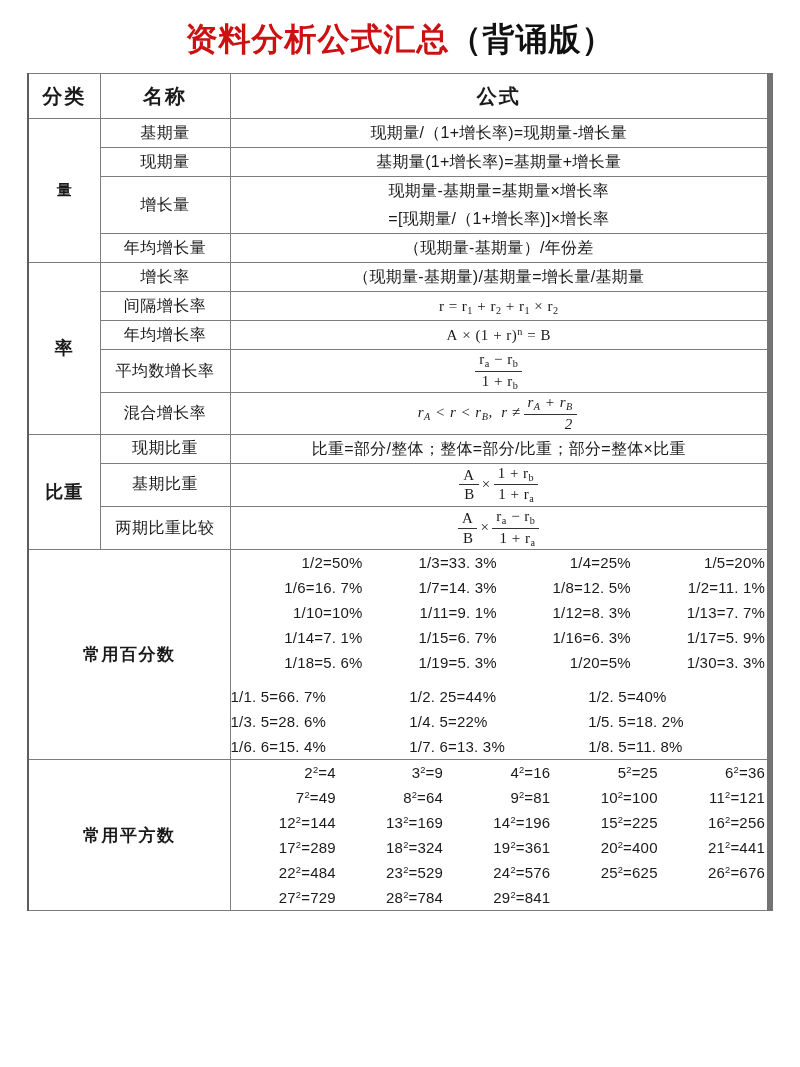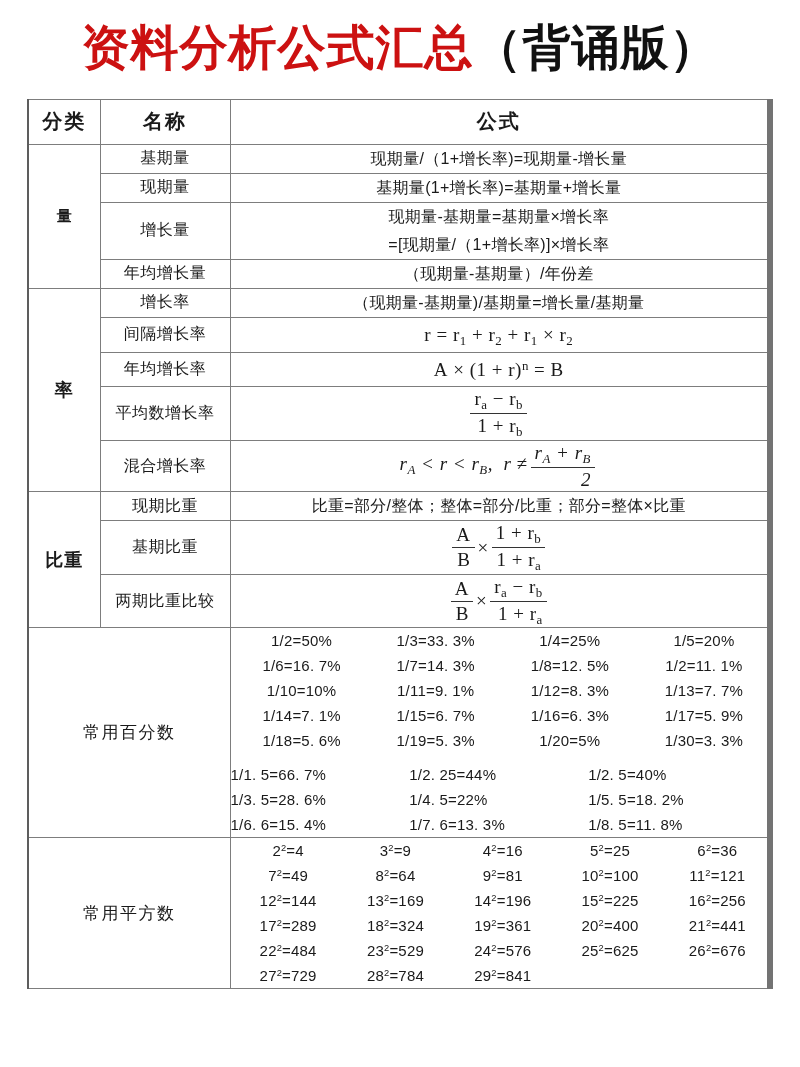--- a/index.html
+++ b/index.html
@@ -16,37 +16,37 @@
   }
 
   
   .title-wrap {
     width: 800px;
     text-align: center;
     padding-top: 22px;
     padding-bottom: 16px;
   }
   .title {
-    font-size: 48px;
+    font-size: 32px;
     font-weight: bold;
     letter-spacing: 1px;
     line-height: 1.1;
     white-space: nowrap;
   }
   .title .red {
     color: #cc1111;
   }
   .title .blk {
     color: #111111;
   }
 
   
   .sheet {
     width: 742px;
-    margin: 8px auto;
+    margin: 0 auto;
     border-collapse: collapse;
     table-layout: fixed;
   }
   .sheet td, .sheet th {
     border: 1px solid #7d7d7d;
     padding: 0;
     vertical-align: middle;
     text-align: center;
     background: #fff;
   }
@@ -89,21 +89,21 @@
     font-size: 16px;
     letter-spacing: 0.3px;
     padding: 8px 6px;
     line-height: 1.75;
   }
   .fm .ln { display: block; }
 
   
   .math {
     font-family: "Liberation Serif", "DejaVu Serif", serif;
-    font-size: 19px;
+    font-size: 15px;
     letter-spacing: 0.5px;
   }
   .math.it { font-style: italic; }
   .math sub {
     font-size: 0.68em;
     vertical-align: -0.28em;
   }
   .math sup {
     font-size: 0.68em;
     vertical-align: 0.45em;
@@ -119,33 +119,33 @@
   .frac .den {
     display: block;
     padding: 0 4px;
     border-top: 1.4px solid #333;
   }
   .mid { vertical-align: middle; }
 
   
   .biglabel {
     font-size: 17px;
-    font-weight: normal;
+    font-weight: bold;
     letter-spacing: 1.5px;
   }
 
   
   .grid {
     width: 100%;
     border-collapse: collapse;
     table-layout: fixed;
   }
   .grid td {
     border: 0;
-    text-align: center;
+    text-align: right;
     font-size: 15px;
     padding: 4px 2px 4px 10px;
     letter-spacing: 0.2px;
     white-space: nowrap;
   }
   .grid td.ctr { text-align: left; padding-left: 0; }
   .pct-cell { padding: 7px 6px 9px 6px; }
   .sq-cell  { padding: 7px 4px 9px 6px; }
   .grid .sq sup {
     font-size: 0.62em;

